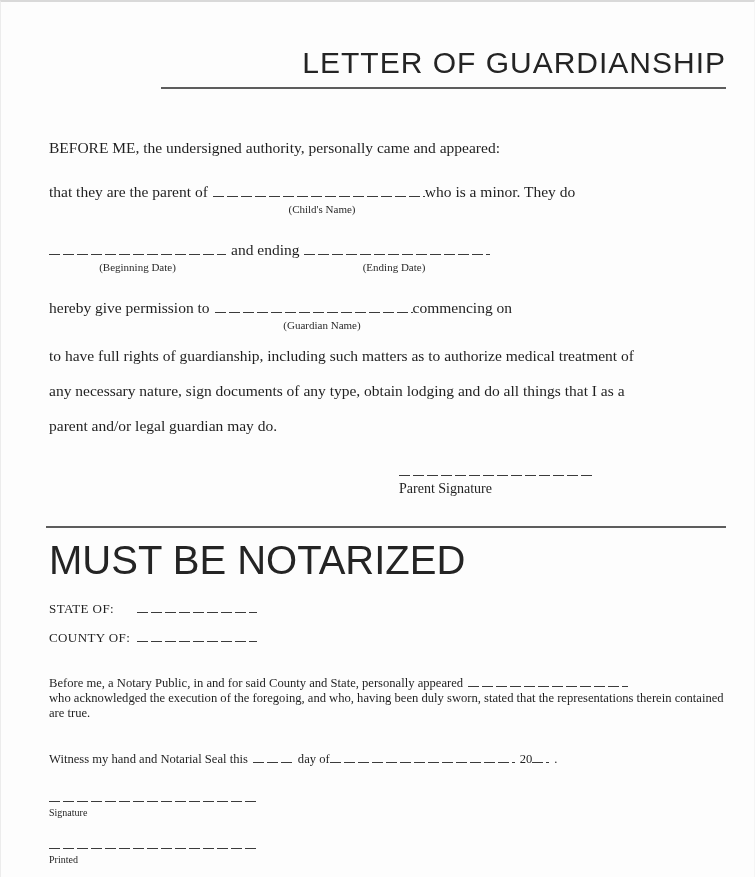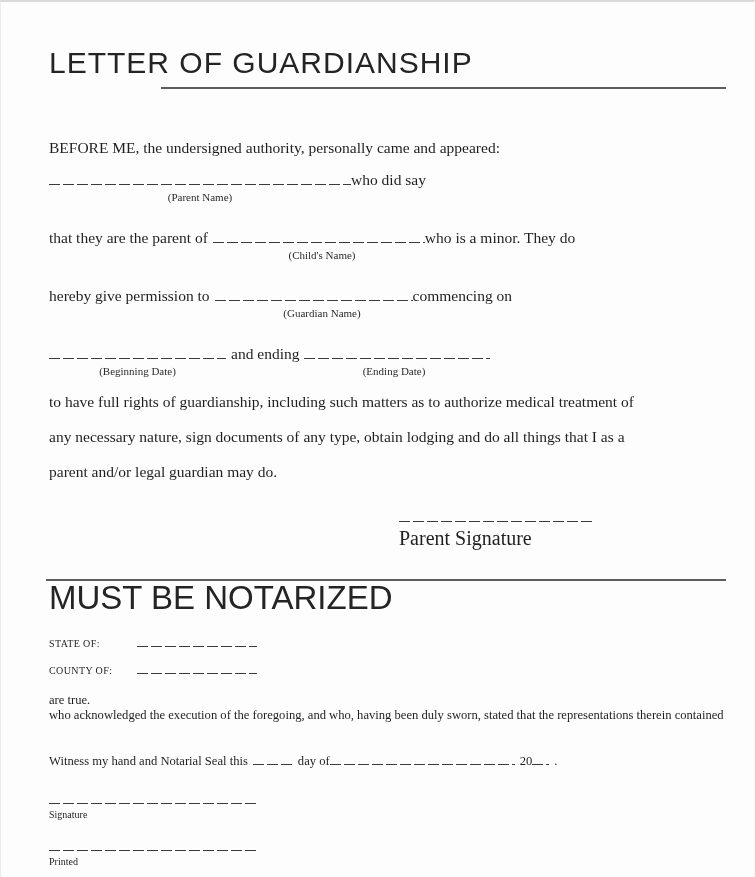--- a/index.html
+++ b/index.html
@@ -10,21 +10,21 @@
     box-sizing: border-box;
     background: #fdfdfd;
     border-top: 2px solid #d9d9d9;
     border-left: 1px solid #ececec;
     border-right: 1px solid #f5f5f5;
     color: #1f1f1f;
     font-family: "Liberation Serif", serif;
     overflow: hidden;
   }
   
-  .header { padding: 46px 28px 0 48px; text-align: left; }
+  .header { padding: 46px 28px 0 48px; text-align: right; }
   .doc-title {
     font-family: "Liberation Sans", sans-serif;
     font-weight: 300;
     font-size: 30px;
     letter-spacing: 1px;
     color: #242424;
     line-height: 1;
   }
   .title-rule {
     height: 2px;
@@ -42,37 +42,37 @@
     vertical-align: baseline;
     background: repeating-linear-gradient(to right, #3b3b3b 0, #3b3b3b 11px, transparent 11px, transparent 14px) left bottom / 100% 1.5px no-repeat;
   }
   .gap-l { margin-left: 5px; margin-top: 12px; }
   .gap-r { margin-right: 5px; }
   .caption-row { font-size: 11px; color: #2a2a2a; margin-top: 2px; }
   .caption-box { display: inline-block; text-align: center; }
   .bodyline { margin-top: 15px; }
   .sig-block { margin-top: 27px; margin-left: 350px; width: 194px; }
   .sig-block .blank { width: 100%; }
-  .sig-label { font-size: 20px; margin-top: 1px; }
+  .sig-label { font-size: 14px; margin-top: 1px; }
   .divider {
     height: 2px;
     background: #5d5d5d;
     margin: 29px 28px 0 45px;
   }
   
   .notary { padding: 0 28px 0 48px; }
   .notary-heading {
     font-family: "Liberation Sans", sans-serif;
     font-weight: 300;
-    font-size: 33px;
+    font-size: 40px;
     color: #242424;
     line-height: 1;
-    margin-top: 0;
+    margin-top: 12px;
   }
-  .sc-row { margin-top: 19px; font-size: 10px; letter-spacing: 0.4px; }
+  .sc-row { margin-top: 19px; font-size: 13px; letter-spacing: 0.4px; }
   .sc-row + .sc-row { margin-top: 11px; }
   .sc-label { display: inline-block; width: 88px; }
   .small-text { font-size: 12.6px; line-height: 15px; }
   .ack { margin-top: 17px; }
   .ack-cont { margin: 0; }
   .witness { margin-top: 18px; }
   .notary-sig { margin-top: 21px; width: 207px; }
   .notary-sig .blank { width: 100%; }
   .notary-sig + .notary-sig { margin-top: 17px; }
   .notary-sig-label { font-size: 10px; margin-top: 1px; }
@@ -84,45 +84,39 @@
 
   <div class="header">
     <div class="doc-title">LETTER OF GUARDIANSHIP</div>
   </div>
   <div class="title-rule"></div>
 
   <div class="doc-body">
 
     <p class="line intro">BEFORE ME, the undersigned authority, personally came and appeared:</p>
 
-    <div class="frow">
-      <span class="blank" style="width:302px"></span><span>who did say</span>
-      <div class="caption-row">
-        <span class="caption-box" style="width:302px">(Parent Name)</span>
-      </div>
-    </div>
 
     <div class="frow">
       <span>that they are the parent of</span><span class="blank gap-l" style="width:212px"></span><span>who is a minor. They do</span>
       <div class="caption-row">
         <span class="caption-box" style="margin-left:167px;width:212px">(Child's Name)</span>
       </div>
     </div>
 
     <div class="frow">
-      <span>hereby give permission to</span><span class="blank gap-l" style="width:198px"></span><span>commencing on</span>
+      <span class="blank gap-r" style="width:177px"></span><span>and ending</span><span class="blank gap-l" style="width:186px"></span>
       <div class="caption-row">
-        <span class="caption-box" style="margin-left:174px;width:198px">(Guardian Name)</span>
+        <span class="caption-box" style="width:177px">(Beginning Date)</span><span class="caption-box" style="margin-left:75px;width:186px">(Ending Date)</span>
       </div>
     </div>
 
     <div class="frow">
-      <span class="blank gap-r" style="width:177px"></span><span>and ending</span><span class="blank gap-l" style="width:186px"></span>
+      <span>hereby give permission to</span><span class="blank gap-l" style="width:198px"></span><span>commencing on</span>
       <div class="caption-row">
-        <span class="caption-box" style="width:177px">(Beginning Date)</span><span class="caption-box" style="margin-left:75px;width:186px">(Ending Date)</span>
+        <span class="caption-box" style="margin-left:174px;width:198px">(Guardian Name)</span>
       </div>
     </div>
 
     <p class="line bodyline" style="margin-top:16px">to have full rights of guardianship, including such matters as to authorize medical treatment of</p>
     <p class="line bodyline" style="margin-top:17px">any necessary nature, sign documents of any type, obtain lodging and do all things that I as a</p>
     <p class="line bodyline" style="margin-top:17px">parent and/or legal guardian may do.</p>
 
     <div class="sig-block">
       <span class="blank"></span>
       <div class="sig-label">Parent Signature</div>
@@ -136,22 +130,23 @@
     <div class="notary-heading">MUST BE NOTARIZED</div>
 
     <div class="sc-row">
       <span class="sc-label">STATE OF:</span><span class="blank" style="width:120px"></span>
     </div>
     <div class="sc-row">
       <span class="sc-label">COUNTY OF:</span><span class="blank" style="width:120px"></span>
     </div>
 
     <div class="small-text ack">
+      <p class="ack-cont"><span>Before me, a Notary Public, in and for said County and State, personally appeared</span><span class="blank gap-l" style="width:160px;height:12px"></span></p>
+      <p class="ack-cont">who acknowledged the execution of the foregoing, and who, having been duly sworn, stated that the representations therein contained</p>
       <p class="ack-cont">are true.</p>
-      <p class="ack-cont">who acknowledged the execution of the foregoing, and who, having been duly sworn, stated that the representations therein contained</p>
     </div>
 
     <div class="small-text witness">
       <span>Witness my hand and Notarial Seal this</span><span class="blank gap-l gap-r" style="width:40px;height:12px"></span><span>day of</span><span class="blank" style="width:185px;height:12px"></span><span class="gap-l">20</span><span class="blank" style="width:17px;height:12px"></span><span class="gap-l">.</span>
     </div>
 
     <div class="notary-sig">
       <span class="blank"></span>
       <div class="notary-sig-label">Signature</div>
     </div>

